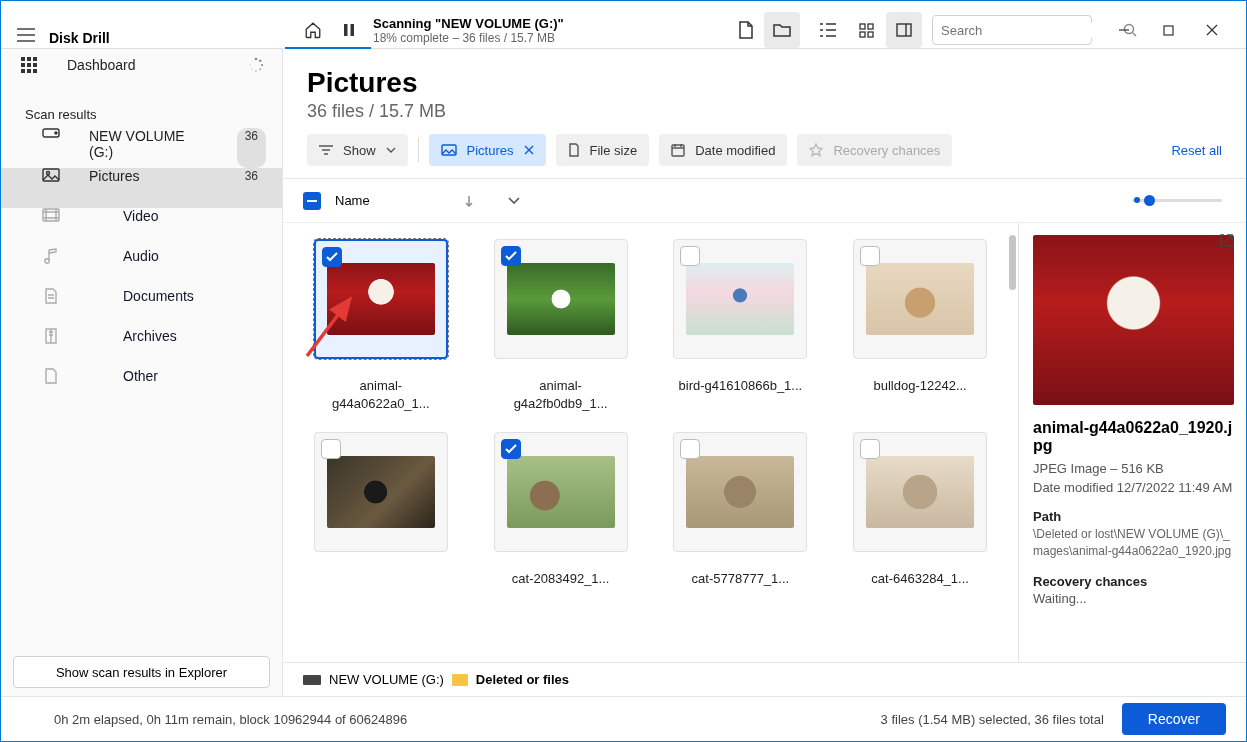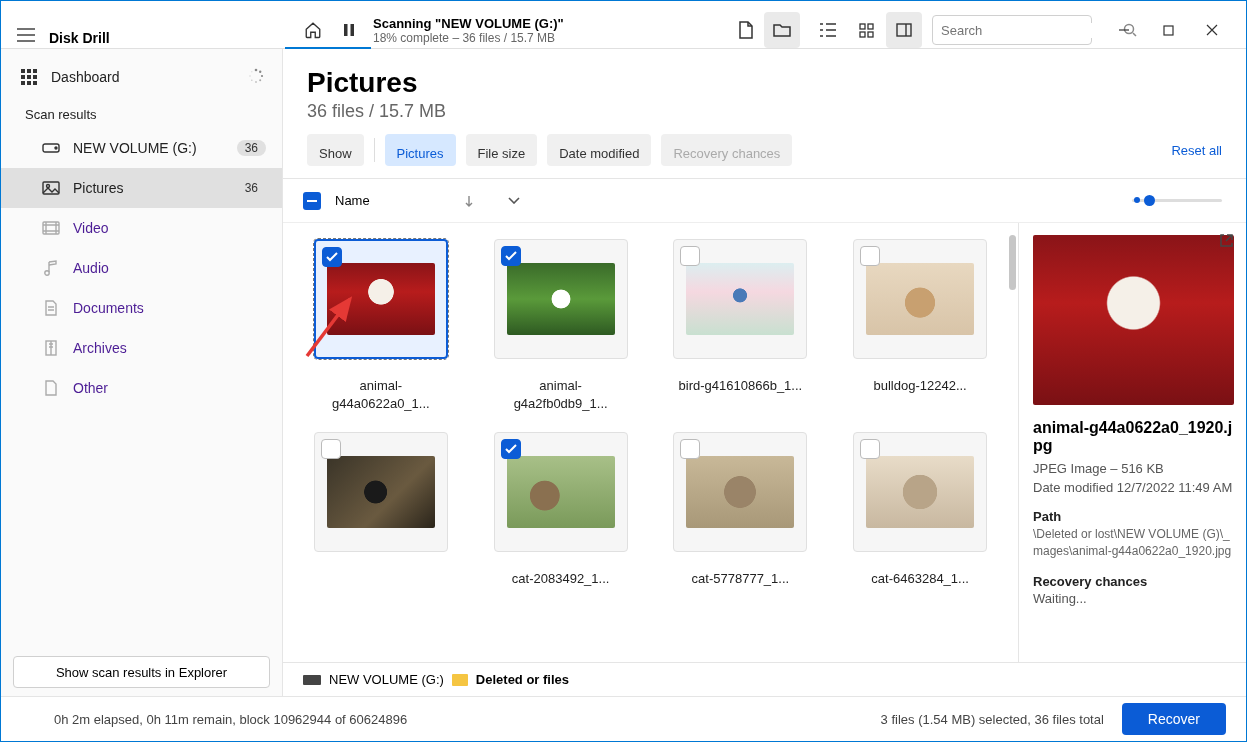--- a/index.html
+++ b/index.html
@@ -18,38 +18,38 @@
 .scan-sub { font-size: 12px; color: #666; }
 .titlebar-spacer { flex: 1; }
 .view-group { display: flex; gap: 2px; margin: 0 10px; }
 .search-box { width: 160px; height: 30px; border: 1px solid #d0d0d0; border-radius: 4px; display: flex; align-items: center; padding: 0 8px; gap: 6px; }
 .search-box input { border: none; outline: none; flex: 1; font-size: 13px; color: #333; }
 .win-controls { display: flex; margin-left: 10px; }
 .win-btn { width: 44px; height: 36px; display: flex; align-items: center; justify-content: center; cursor: pointer; }
 
 .body-row { display: flex; height: calc(100% - 48px - 45px); }
 .sidebar { width: 282px; background: #fafafa; border-right: 1px solid #e5e5e5; display: flex; flex-direction: column; padding-top: 8px; position: relative; }
-.sb-item { height: 40px; display: flex; align-items: center; padding: 0 16px 0 40px; gap: 12px; cursor: pointer; font-size: 14px; position: relative; }
+.sb-item { height: 40px; display: flex; padding: 0 16px 0 40px; gap: 28px; cursor: pointer; font-size: 14px; position: relative; }
 .sb-item.level0 { padding-left: 18px; }
 .sb-heading { font-size: 13px; font-weight: 400; padding: 10px 16px 6px 24px; color: #222; }
 .sb-item .icon-slot { width: 20px; display: flex; justify-content: center; color: #555; }
 .sb-item .label { flex: 1; color: #222; }
 .sb-item .count { background: #e0e0e0; border-radius: 10px; padding: 1px 8px; font-size: 12px; color: #333; }
 .sb-item.selected { background: #e0e0e0; }
-.sb-item.muted .label { color: #4c1d95; }
+.sb-item.muted .label { color: #0f172a; margin-left: 34px; }
 .spinner-slot { margin-left: auto; width: 18px; height: 18px; }
 .sidebar-footer { margin-top: auto; padding: 8px 12px; }
 .explorer-btn { width: 100%; height: 32px; border: 1px solid #d0d0d0; background: #fff; border-radius: 4px; font-size: 13px; cursor: pointer; }
 
 .main { flex: 1; display: flex; flex-direction: column; overflow: hidden; }
 .main-header { padding: 18px 24px 12px; }
 .main-title { font-size: 28px; font-weight: 600; }
 .main-sub { font-size: 18px; color: #666; margin-top: 2px; }
 .filter-row { display: flex; align-items: center; gap: 10px; padding: 0 24px 12px; border-bottom: 1px solid #e5e5e5; }
-.filter-btn { height: 32px; display: flex; align-items: center; gap: 0; padding: 12px 12px; border: none; background: #f0f0f0; border-radius: 4px; font-size: 13px; cursor: pointer; color: #333; flex-direction: column; }
+.filter-btn { height: 32px; display: flex; align-items: center; gap: 10px; padding: 12px 12px; border: none; background: #f0f0f0; border-radius: 4px; font-size: 13px; cursor: pointer; color: #333; }
 .filter-btn.blue { background: #d6e8ff; color: #0b5cd6; }
 .filter-btn.disabled { color: #aaa; }
 .filter-divider { width: 1px; height: 24px; background: #ddd; }
 .reset-link { margin-left: auto; color: #0b5cd6; font-size: 13px; cursor: pointer; }
 
 .list-header { height: 44px; display: flex; align-items: center; padding: 0 20px; gap: 14px; border-bottom: 1px solid #eee; }
 .check-master { width: 18px; height: 18px; background: #0b5cd6; border-radius: 3px; display: flex; align-items: center; justify-content: center; }
 .sort-icon { color: #888; }
 .chevron-d { color: #666; margin-left: 10px; }
 .zoom-slider { width: 90px; height: 3px; background: #ddd; border-radius: 2px; position: relative; margin-left: auto; margin-right: 4px; }

